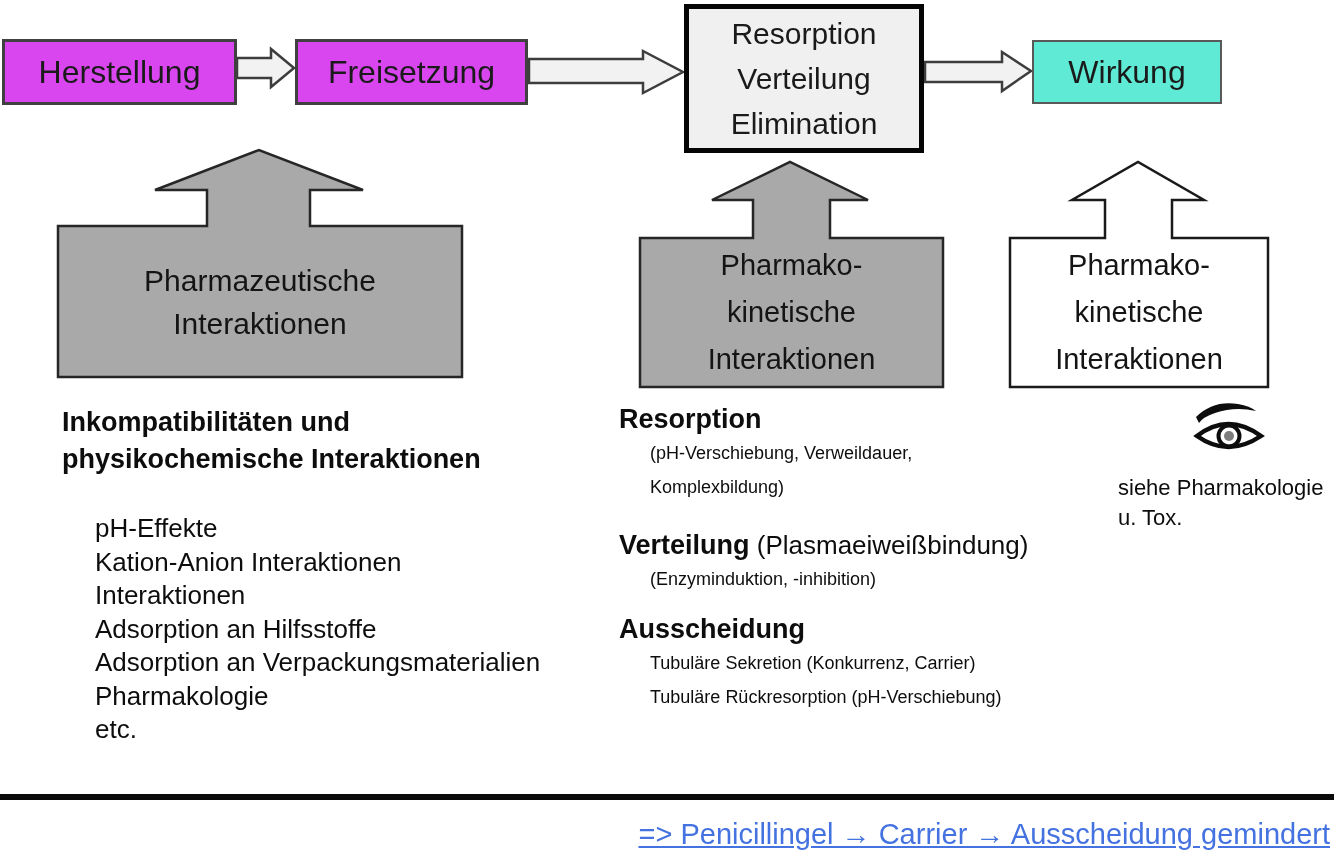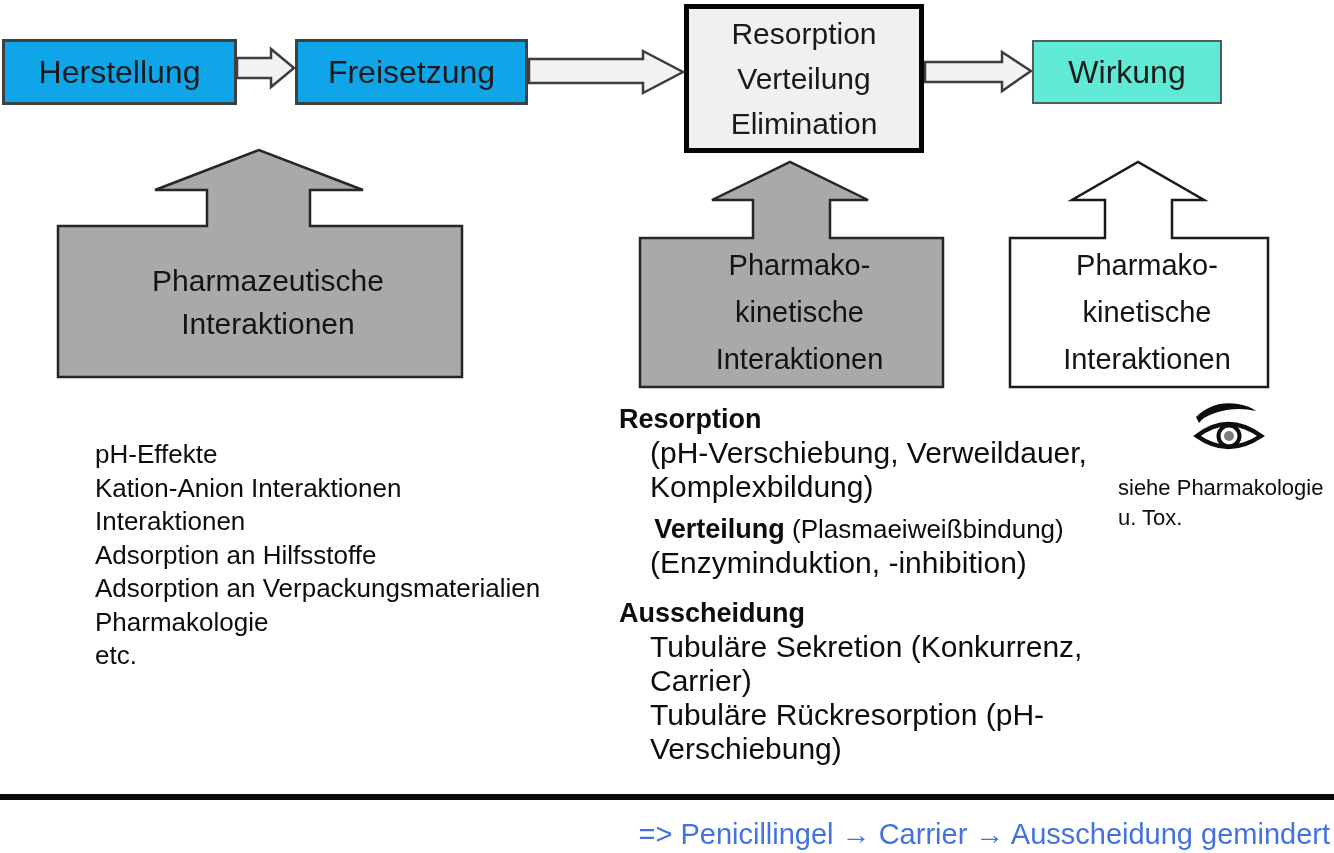--- a/index.html
+++ b/index.html
@@ -9,72 +9,73 @@
     background:#ffffff;
     font-family:"Liberation Sans", sans-serif;
     color:#111111;
     overflow:hidden;
   }
   #shape-layer{position:absolute;left:0;top:0;width:1334px;height:853px;}
 
   .flow-box{
     position:absolute;
     display:flex;align-items:center;justify-content:center;
-    background:#0ea5e9;
+    background:#d946ef;
     border:3px solid #404040;
     box-sizing:border-box;
     font-size:32px;
     color:#1a1a1a;
     text-align:center;
   }
   #box-herstellung{left:2px;top:39px;width:235px;height:66px;}
   #box-freisetzung{left:295px;top:39px;width:233px;height:66px;}
   #box-central{
     left:684px;top:4px;width:240px;height:149px;
     border:5px solid #050505;background:#f0f0f0;
     flex-direction:column;font-size:30px;line-height:45px;
   }
   #box-wirkung{left:1032px;top:40px;width:190px;height:64px;background:#5eead4;border:2px solid #595959;}
 
   .callout-text{
     position:absolute;
     display:flex;flex-direction:column;align-items:center;justify-content:center;
-    text-align:center;color:#141414;padding-left:8px;
+    text-align:center;color:#141414;
   }
   #callout-text-pharmazeutisch{left:58px;top:226px;width:404px;height:151px;font-size:30px;line-height:43px;}
   #callout-text-pharmakokinetisch{left:640px;top:238px;width:303px;height:149px;font-size:29px;line-height:47px;}
   #callout-text-pharmakodynamisch{left:1010px;top:238px;width:258px;height:149px;font-size:29px;line-height:47px;}
 
   
   #left-list{position:absolute;left:62px;top:404px;width:500px;}
   #left-list .heading{font-weight:bold;font-size:27px;line-height:37px;color:#0d0d0d;}
   #left-list .items{margin-top:34px;margin-left:33px;font-size:26px;line-height:33.5px;color:#0d0d0d;}
 
   
   #mid-list{position:absolute;left:619px;top:402px;width:480px;color:#0d0d0d;}
   #mid-list .h{font-weight:bold;font-size:27px;line-height:34px;}
-  #mid-list .sub{font-size:30px;line-height:34px;padding-left:31px;}
-  #mid-list .row-verteilung{margin-top:8px;font-size:26px;line-height:34px;text-align:center;}
+  #mid-list .sub{font-size:18px;line-height:34px;padding-left:31px;}
+  #mid-list .row-verteilung{margin-top:24px;font-size:26px;line-height:34px;}
   #mid-list .row-verteilung .h{display:inline;}
   #mid-list .h-biotrans{margin-top:26px;}
   #mid-list .h-ausscheidung{margin-top:16px;}
 
   
   #eye-wrap{position:absolute;left:1193px;top:399px;width:72px;height:54px;}
   #pharm-note{
     position:absolute;left:1118px;top:473px;width:212px;
     font-size:22px;line-height:30px;color:#0d0d0d;
   }
 
   
   #bottom-rule{position:absolute;left:0;top:794px;width:1334px;height:6px;background:#0a0a0a;}
   #footer-note{
     position:absolute;right:4px;top:818px;width:1330px;
     text-align:right;font-size:29px;color:#4472E0;
     font-family:"Liberation Sans", sans-serif;
+    text-decoration:underline;
   }
 </style>
 </head>
 <body>
 
 <div id="canvas">
 
   <svg id="shape-layer" viewBox="0 0 1334 853" xmlns="http://www.w3.org/2000/svg">
 
     <polygon points="237,58 271,58 271,49 294,68 271,87 271,78 237,78" fill="#f2f2f2" stroke="#3d3d3d" stroke-width="2.5"></polygon>
@@ -114,20 +115,24 @@
     <span>kinetische</span>
     <span>Interaktionen</span>
   </div>
   <div id="callout-text-pharmakodynamisch" class="callout-text">
     <span>Pharmako-</span>
     <span>kinetische</span>
     <span>Interaktionen</span>
   </div>
 
   <div id="left-list">
+    <div class="heading">
+      <div>Inkompatibilitäten und</div>
+      <div>physikochemische Interaktionen</div>
+    </div>
     <div class="items">
       <div>pH-Effekte</div>
       <div>Kation-Anion Interaktionen</div>
       <div>Interaktionen</div>
       <div>Adsorption an Hilfsstoffe</div>
       <div>Adsorption an Verpackungsmaterialien</div>
       <div>Pharmakologie</div>
       <div>etc.</div>
     </div>
   </div>

